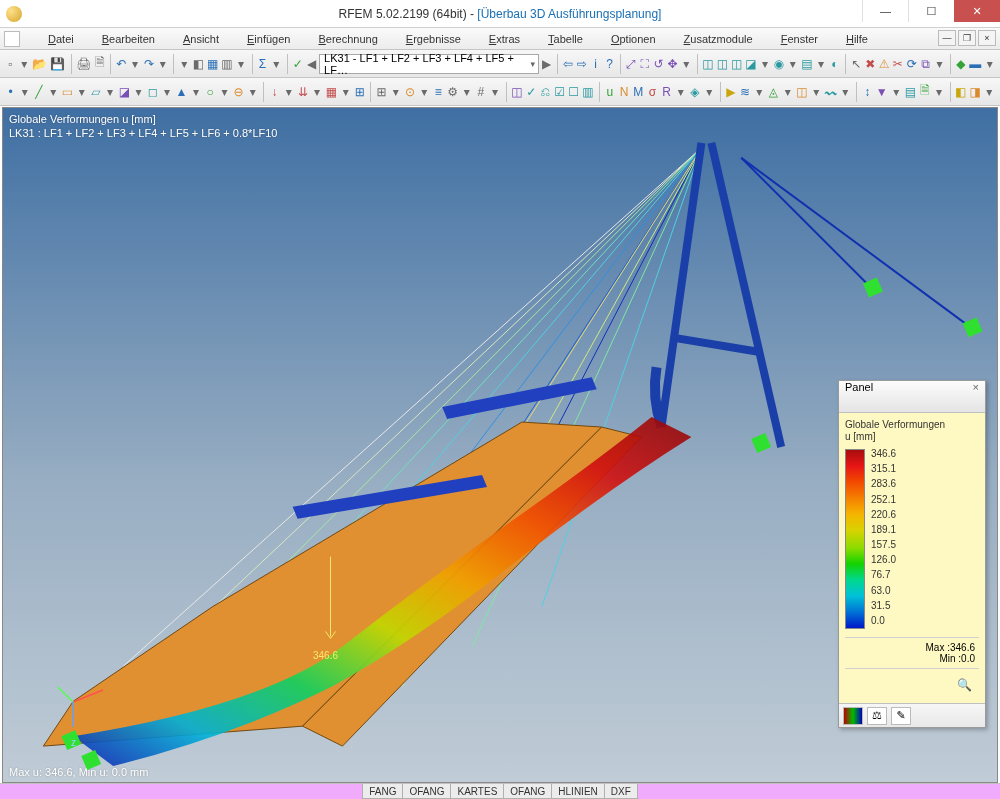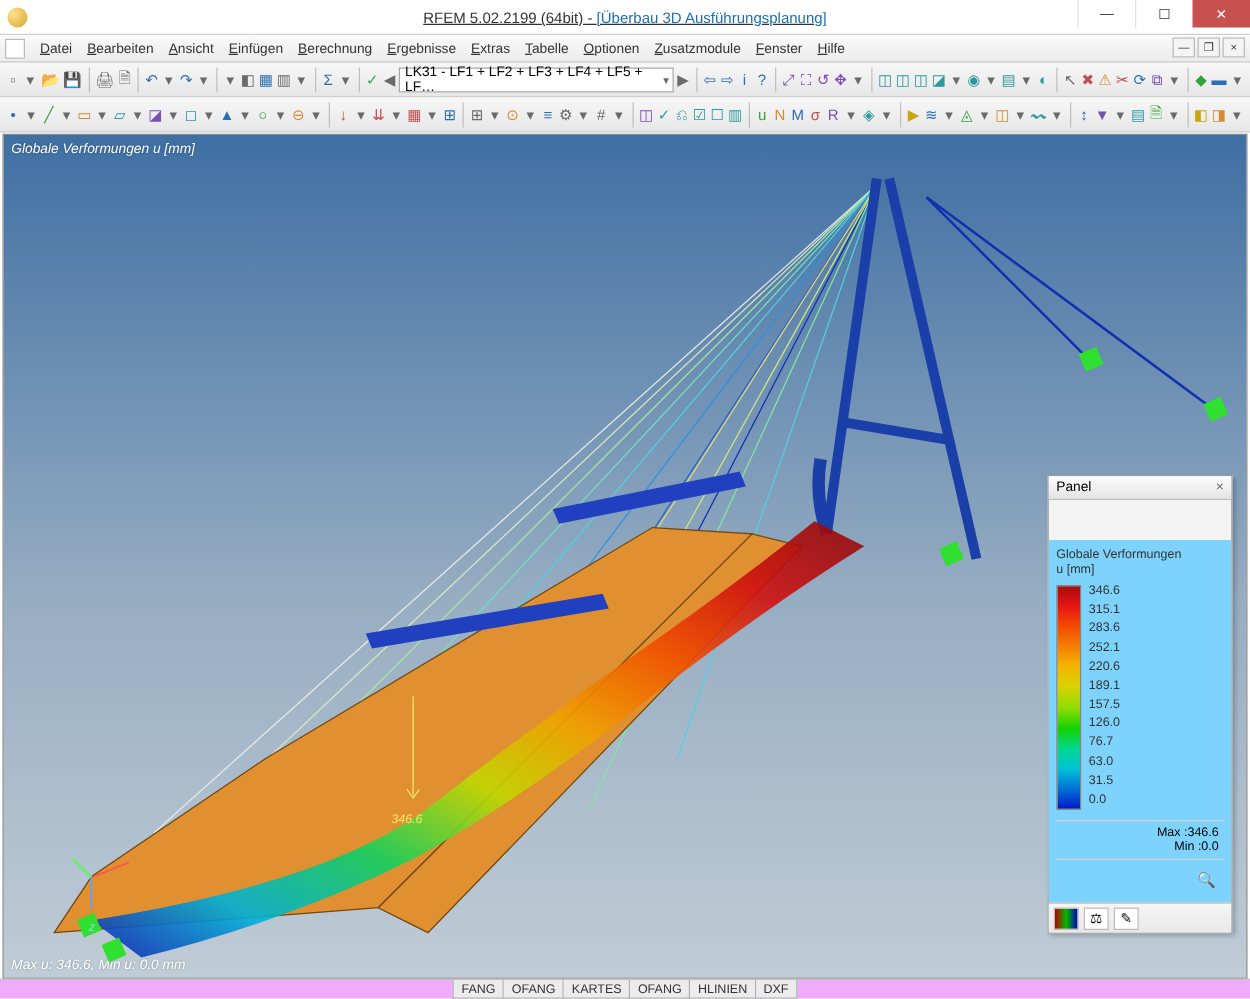--- a/index.html
+++ b/index.html
@@ -1,32 +1,32 @@
 <!DOCTYPE html>
 <html><head>
 <meta charset="utf-8">
 <style>
 * { margin: 0; padding: 0; box-sizing: border-box; font-family: "Segoe UI", Tahoma, sans-serif; }
 body { width: 1000px; height: 799px; background: #fff; overflow: hidden; position: relative; }
 
 
 .titlebar { height: 28px; background: #fff; border-bottom: 1px solid #d0d0d0; display: flex; align-items: center; position: relative; }
 .titlebar .app-icon { width: 16px; height: 16px; margin: 0 6px; background: radial-gradient(circle at 30% 30%, #ffe08a, #d6a62e); border-radius: 50%; }
-.titlebar .title { position: absolute; left: 0; right: 0; text-align: center; font-size: 12px; color: #333; pointer-events: none; text-decoration: underline; }
+.titlebar .title { position: absolute; left: 0; right: 0; text-align: center; font-size: 12px; color: #333; pointer-events: none; }
 .titlebar .title .docname { color: #1a6fb3; }
 .winbtns { position: absolute; right: 0; top: 0; display: flex; height: 22px; }
 .winbtn { width: 46px; height: 22px; display: flex; align-items: center; justify-content: center; font-size: 11px; color: #333; cursor: pointer; }
 .winbtn.min { background: #fff; border-left: 1px solid #e0e0e0; }
 .winbtn.max { background: #fff; border-left: 1px solid #e0e0e0; }
 .winbtn.close { background: #c8504f; color: #fff; }
 
 
 .menubar { height: 22px; background: linear-gradient(#fafafa,#ececec); border-bottom: 1px solid #c5c5c5; display: flex; align-items: center; padding: 0 4px; font-size: 11px; color: #333; position: relative; }
 .menubar .menu-icon { width: 16px; height: 16px; margin-right: 6px; background: #fff; border: 1px solid #bbb; }
-.menubar .menu-item { padding: 2px 6px; cursor: pointer; }
+.menubar .menu-item { padding: 2px 6px; cursor: pointer; margin-left: 16px; }
 .menubar .menu-item .ul { text-decoration: underline; }
 .menubar .mdi-btns { position: absolute; right: 4px; top: 2px; display: flex; gap: 2px; }
 .menubar .mdi-btn { width: 18px; height: 16px; border: 1px solid #bbb; background: #f4f4f4; font-size: 9px; display: flex; align-items: center; justify-content: center; cursor: pointer; }
 
 
 .toolbar { height: 28px; background: linear-gradient(#f7f7f7,#e7e7e7); border-bottom: 1px solid #c5c5c5; display: flex; align-items: center; padding: 0 4px; gap: 1px; overflow: hidden; }
 .tbtn { width: 22px; height: 22px; border: 1px solid transparent; border-radius: 2px; display: flex; align-items: center; justify-content: center; cursor: pointer; font-size: 12px; }
 .tsep { width: 1px; height: 20px; background: #c0c0c0; margin: 0 3px; }
 .tcombo { height: 20px; min-width: 220px; border: 1px solid #a8a8a8; background: #fff; font-size: 11px; padding: 0 16px 0 4px; display: flex; align-items: center; position: relative; cursor: pointer; }
 .tcombo::after { content: "▾"; position: absolute; right: 3px; font-size: 9px; color: #666; }
@@ -34,35 +34,35 @@
 .ic-blue { color: #2a6fb6; }
 .ic-green { color: #36a33a; }
 .ic-red { color: #c24b4b; }
 .ic-orange { color: #d98b2c; }
 .ic-purple { color: #7a4fb6; }
 .ic-gray { color: #6a6a6a; }
 .ic-teal { color: #2a9aa0; }
 .ic-yellow { color: #c9a60e; }
 
 
-.viewport { position: absolute; left: 2px; right: 2px; top: 107px; bottom: 16px; background: linear-gradient(#3f6fa3 0%, #97adc2 55%, #c0ccd6 100%); border: 1px solid #888; overflow: hidden; font-style: italic; }
+.viewport { position: absolute; left: 2px; right: 2px; top: 107px; bottom: 16px; background: linear-gradient(#3f6fa3 0%, #97adc2 55%, #c0ccd6 100%); border: 1px solid #888; overflow: hidden; }
 .vp-label-tl { position: absolute; left: 6px; top: 4px; color: #fff; font-size: 11px; line-height: 14px; text-shadow: 0 0 2px rgba(0,0,0,.3); }
 .vp-label-bl { position: absolute; left: 6px; bottom: 4px; color: #fff; font-size: 11px; text-shadow: 0 0 2px rgba(0,0,0,.3); }
 .vp-marker { position: absolute; color: #f7e96a; font-size: 10px; }
 .vp-axis { position: absolute; left: 50px; bottom: 50px; }
 .vp-axis-label { position: absolute; color: #9ecfff; font-size: 10px; }
 
 
 .bridge-svg { position: absolute; left: 0; top: 0; width: 100%; height: 100%; }
 
 
 .panel { position: absolute; right: 14px; top: 380px; width: 148px; background: #f3f3f3; border: 1px solid #9a9a9a; box-shadow: 2px 2px 4px rgba(0,0,0,.25); font-size: 11px; }
-.panel-title { height: 19px; background: linear-gradient(#fcfcfc,#e4e4e4); border-bottom: 1px solid #c0c0c0; display: flex; align-items: center; padding: 0 6px; justify-content: space-between; }
+.panel-title { height: 32px; background: linear-gradient(#fcfcfc,#e4e4e4); border-bottom: 1px solid #c0c0c0; display: flex; align-items: flex-start; padding: 0 6px; justify-content: space-between; }
 .panel-title .x { cursor: pointer; color: #666; }
-.panel-body { padding: 6px; background: #7dd3fc; margin-top: 32px; }
+.panel-body { padding: 6px; background: #fef9c3; }
 .panel-desc { font-size: 10px; color: #333; margin-bottom: 6px; line-height: 12px; }
 .scale-wrap { display: flex; gap: 6px; margin-bottom: 6px; }
 .scale-bar { width: 20px; height: 180px; background: linear-gradient(to top, #0018c8 0%, #0073d6 9%, #00c1d8 18%, #00d88f 27%, #13d200 36%, #8ddc00 45%, #d8d200 55%, #f5b400 64%, #f57f00 73%, #f24a00 82%, #e81515 91%, #a70d0d 100%); border: 1px solid #888; }
 .scale-labels { display: flex; flex-direction: column; justify-content: space-between; height: 182px; font-size: 10px; color: #333; }
 .scale-labels div { line-height: 10px; height: 15.1px; }
 .minmax { border-top: 1px solid #d0d0d0; border-bottom: 1px solid #d0d0d0; padding: 4px 0; font-size: 10px; }
 .minmax-row { display: flex; justify-content: flex-end; padding: 0 4px; }
 .panel-tools { display: flex; justify-content: flex-end; padding: 6px 4px 2px; }
 .panel-tools .tbtn { width: 20px; height: 20px; }
 .panel-footer { height: 24px; border-top: 1px solid #c0c0c0; background: linear-gradient(#f6f6f6,#e8e8e8); display: flex; align-items: center; padding: 0 4px; gap: 4px; }
@@ -248,20 +248,21 @@
   <div class="tbtn ic-gray">▾</div>
   <div class="tsep"></div>
   <div class="tbtn ic-yellow">◧</div>
   <div class="tbtn ic-orange">◨</div>
   <div class="tbtn ic-gray">▾</div>
 </div>
 
 <div class="viewport">
   <div class="vp-label-tl">
     <div>Globale Verformungen u [mm]</div>
+    <div>LK31 : LF1 + LF2 + LF3 + LF4 + LF5 + LF6 + 0.8*LF10</div>
   </div>
   <div class="vp-label-bl">Max u: 346.6, Min u: 0.0 mm</div>
 
   <svg class="bridge-svg" viewBox="0 0 996 676">
 
     <g stroke-width="1">
       <line x1="700" y1="40" x2="120" y2="560" stroke="#e8e8e8"></line>
       <line x1="700" y1="40" x2="180" y2="530" stroke="#d8e8c0"></line>
       <line x1="700" y1="40" x2="240" y2="500" stroke="#a8e8a0"></line>
       <line x1="700" y1="40" x2="300" y2="470" stroke="#70e0c0"></line>

